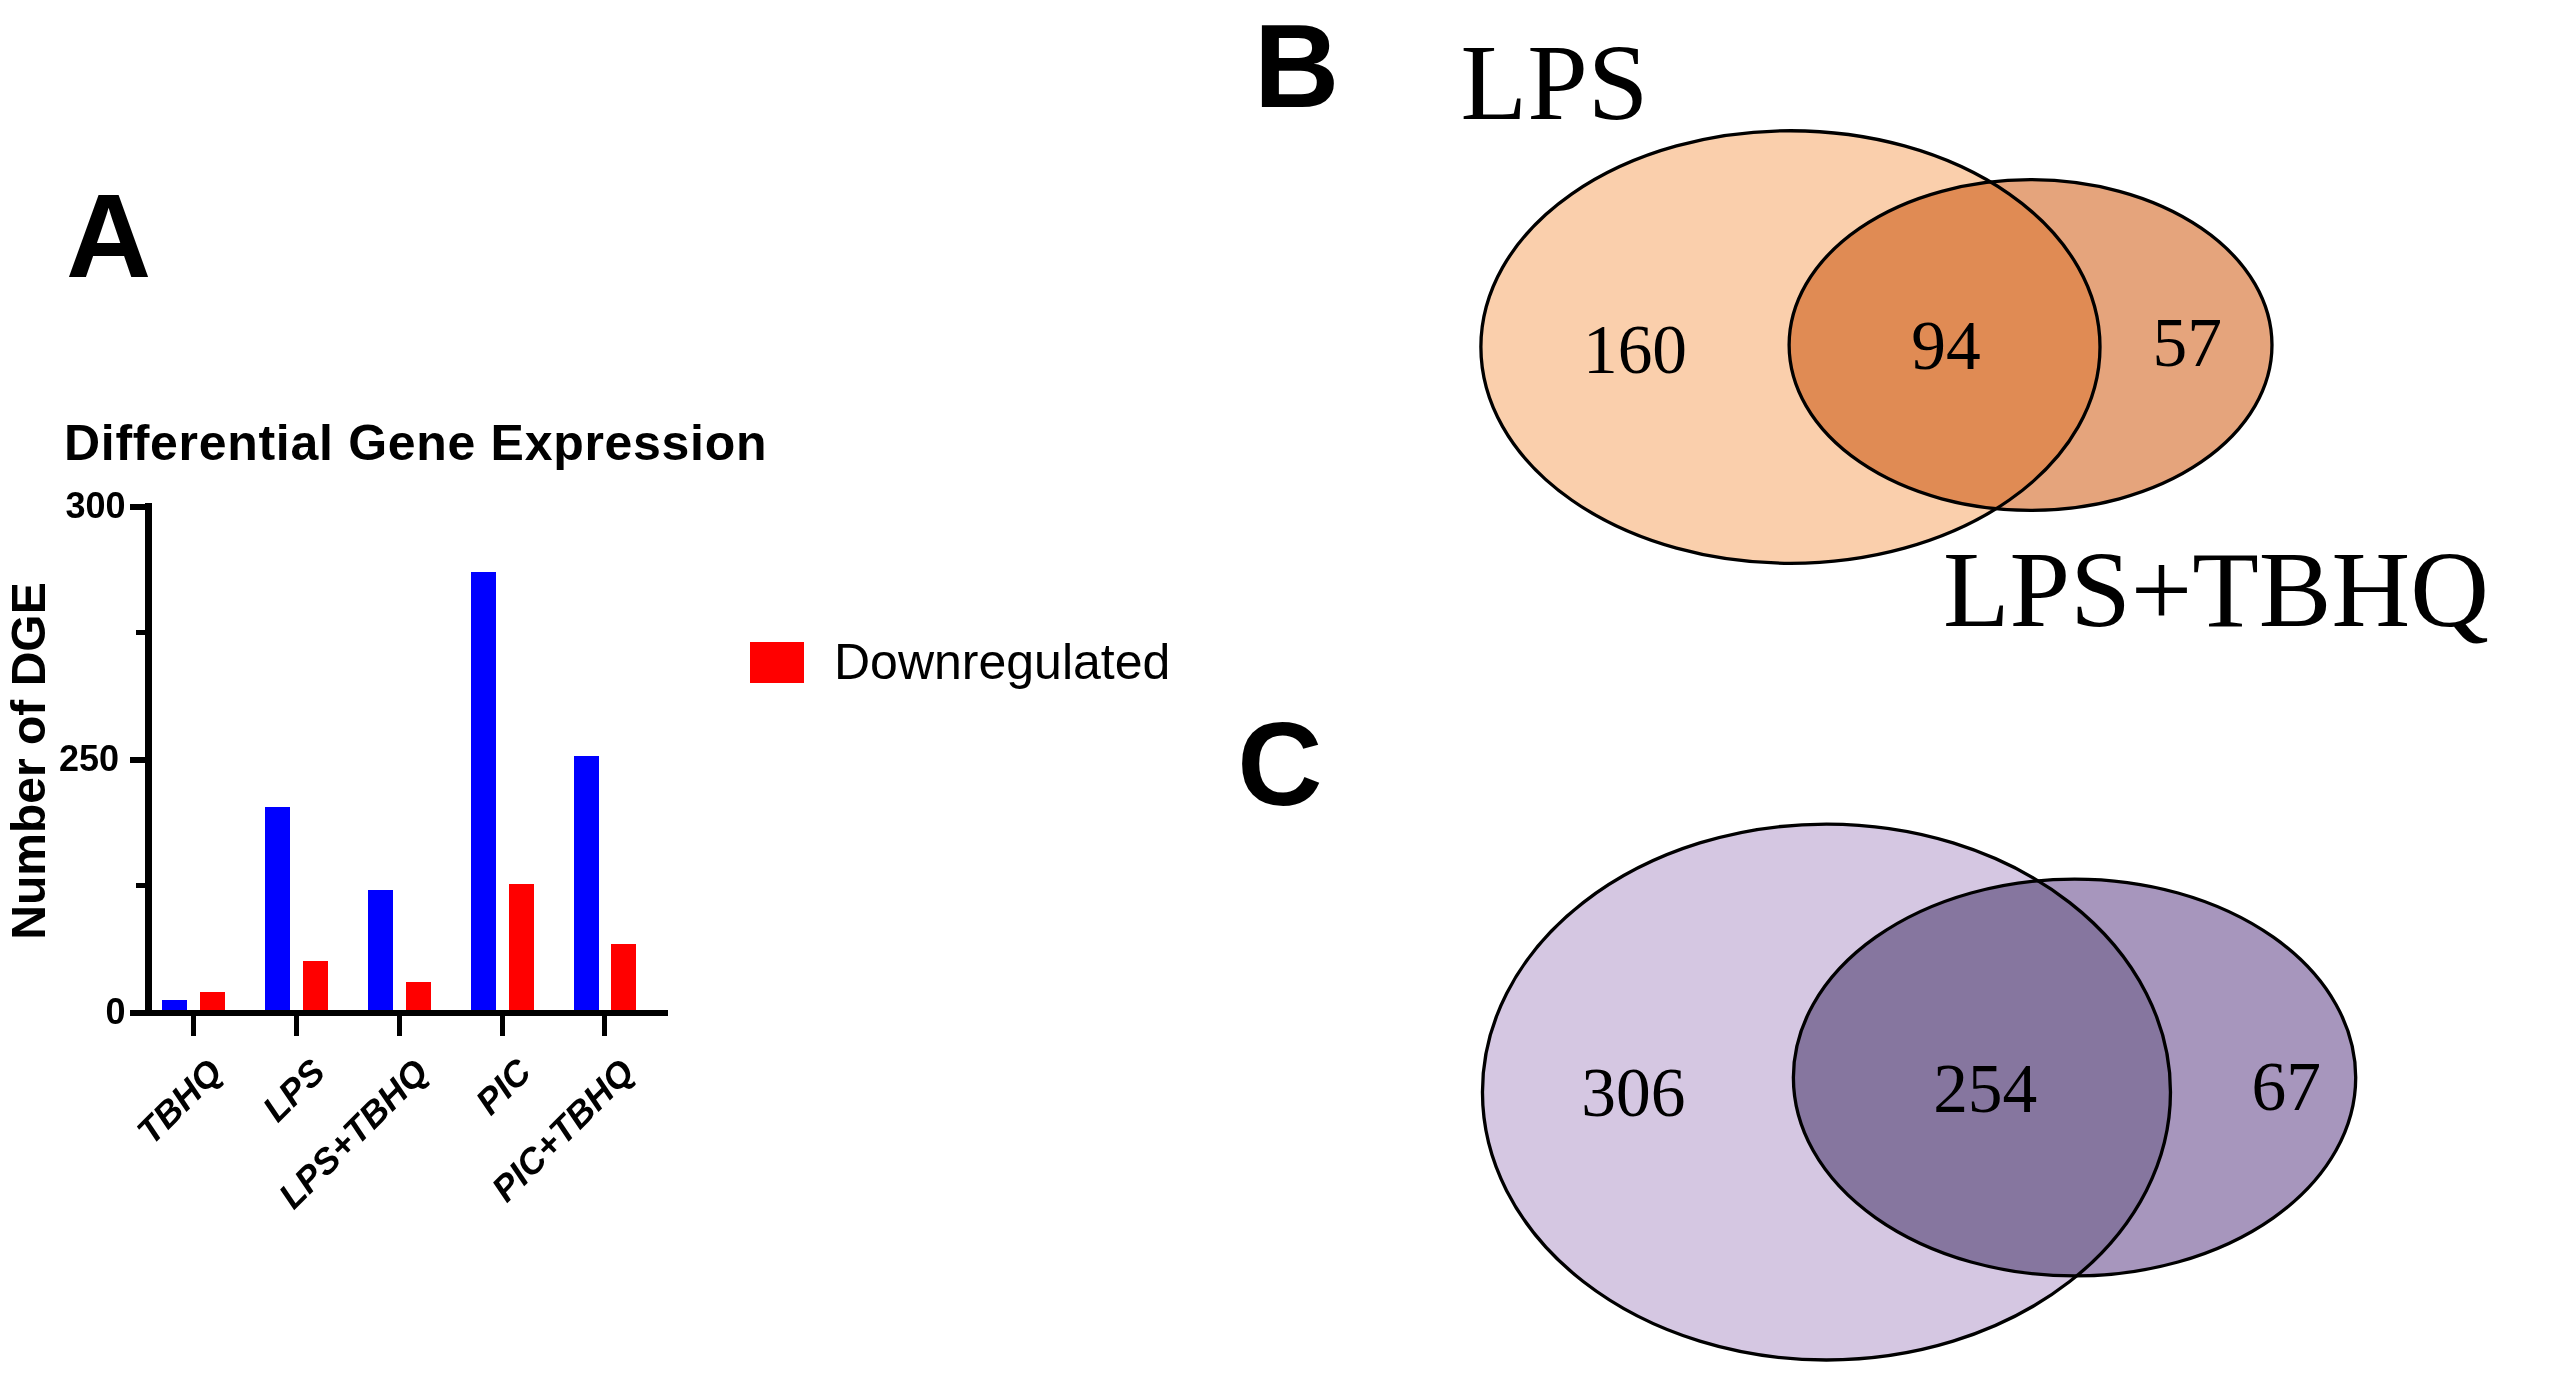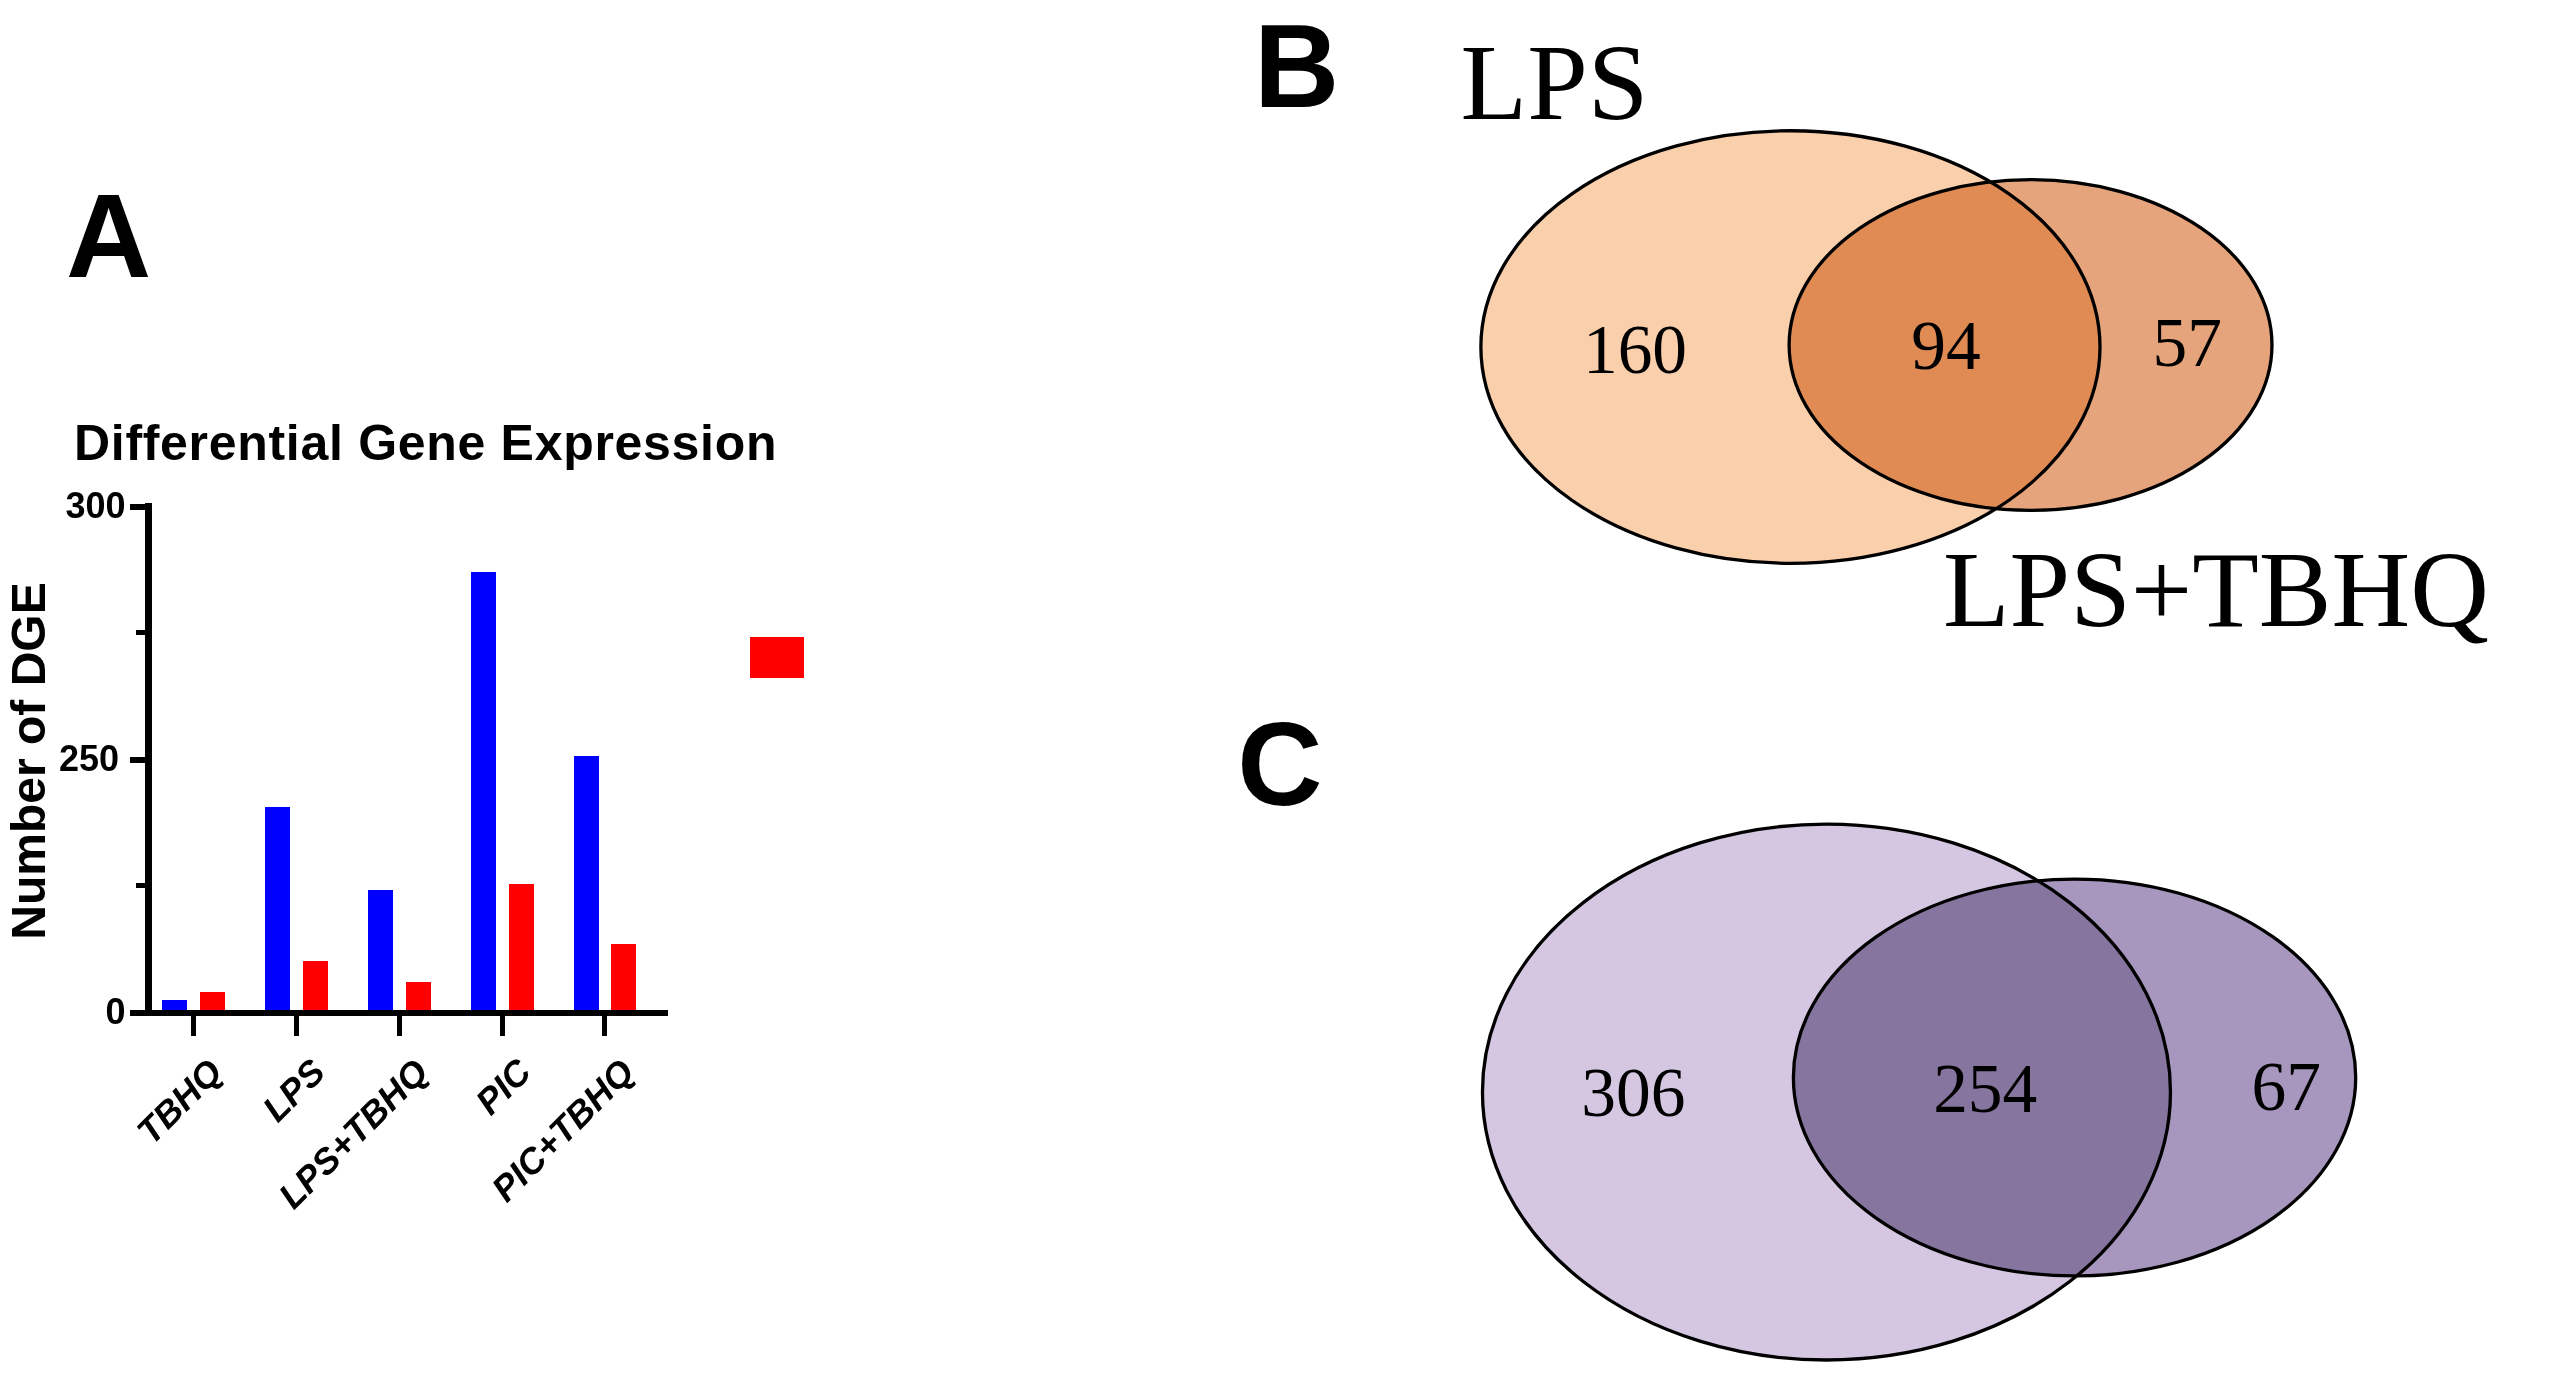--- a/index.html
+++ b/index.html
@@ -42,21 +42,21 @@
     font-family:"Liberation Serif",serif;font-size:105px;fill:#000;
     text-anchor:middle;dominant-baseline:central;
   }
 </style>
 </head>
 <body>
 
 <div class="abs" style="left:0;top:0;width:1191px;height:1394px;">
   <div class="abs panel-letter" style="left:66px;top:177px;">A</div>
 
-  <div class="abs chart-title" style="left:74px;top:416px;">Differential Gene Expression</div>
+  <div class="abs chart-title" style="left:64px;top:416px;">Differential Gene Expression</div>
 
   <div class="abs y-axis-label" style="left:28px;top:761px;">Number of DGE</div>
 
   <div class="abs" id="bar-plot" style="left:0;top:0;width:1191px;height:1394px;">
       <div class="bar" style="position: absolute; left: 162px; top: 1000px; width: 25px; height: 12px; background: rgb(0, 0, 255);"></div>
       <div class="bar" style="position: absolute; left: 265px; top: 807px; width: 25px; height: 206px; background: rgb(0, 0, 255);"></div>
       <div class="bar" style="position: absolute; left: 368px; top: 890px; width: 25px; height: 122px; background: rgb(0, 0, 255);"></div>
       <div class="bar" style="position: absolute; left: 471px; top: 572px; width: 25px; height: 441px; background: rgb(0, 0, 255);"></div>
       <div class="bar" style="position: absolute; left: 574px; top: 756px; width: 25px; height: 256px; background: rgb(0, 0, 255);"></div>
       <div class="bar" style="position: absolute; left: 200px; top: 992px; width: 25px; height: 20.5px; background: rgb(255, 0, 0);"></div>
@@ -81,20 +81,21 @@
       <div style="position: absolute; left: 397px; top: 1016px; width: 4.6px; height: 20px; background: rgb(0, 0, 0);"></div>
       <div class="cat-label" style="position: absolute; left: 12px; top: 1053px;">LPS+TBHQ</div>
       <div style="position: absolute; left: 500px; top: 1016px; width: 4.6px; height: 20px; background: rgb(0, 0, 0);"></div>
       <div class="cat-label" style="position: absolute; left: 115px; top: 1053px;">PIC</div>
       <div style="position: absolute; left: 602px; top: 1016px; width: 4.6px; height: 20px; background: rgb(0, 0, 0);"></div>
       <div class="cat-label" style="position: absolute; left: 218px; top: 1053px;">PIC+TBHQ</div>
     </div>
 
   <div class="legend-row" style="left:750px;top:637px;">
     <div class="legend-swatch" id="swatch-down" style="background: rgb(255, 0, 0);"></div>
+    <div class="legend-label">Downregulated</div>
   </div>
 </div>
 
 <div class="abs" style="left:1224px;top:0;width:1352px;height:688px;">
   <div class="abs panel-letter" style="left:30px;top:6.6px;">B</div>
 
   <div class="abs venn-label" style="left:165px;top:28px;width:331px;">LPS</div>
 
   <svg class="abs venn-svg" style="left:232px;top:99px;" width="993" height="549" viewBox="0 0 1500 830">
     <defs>

